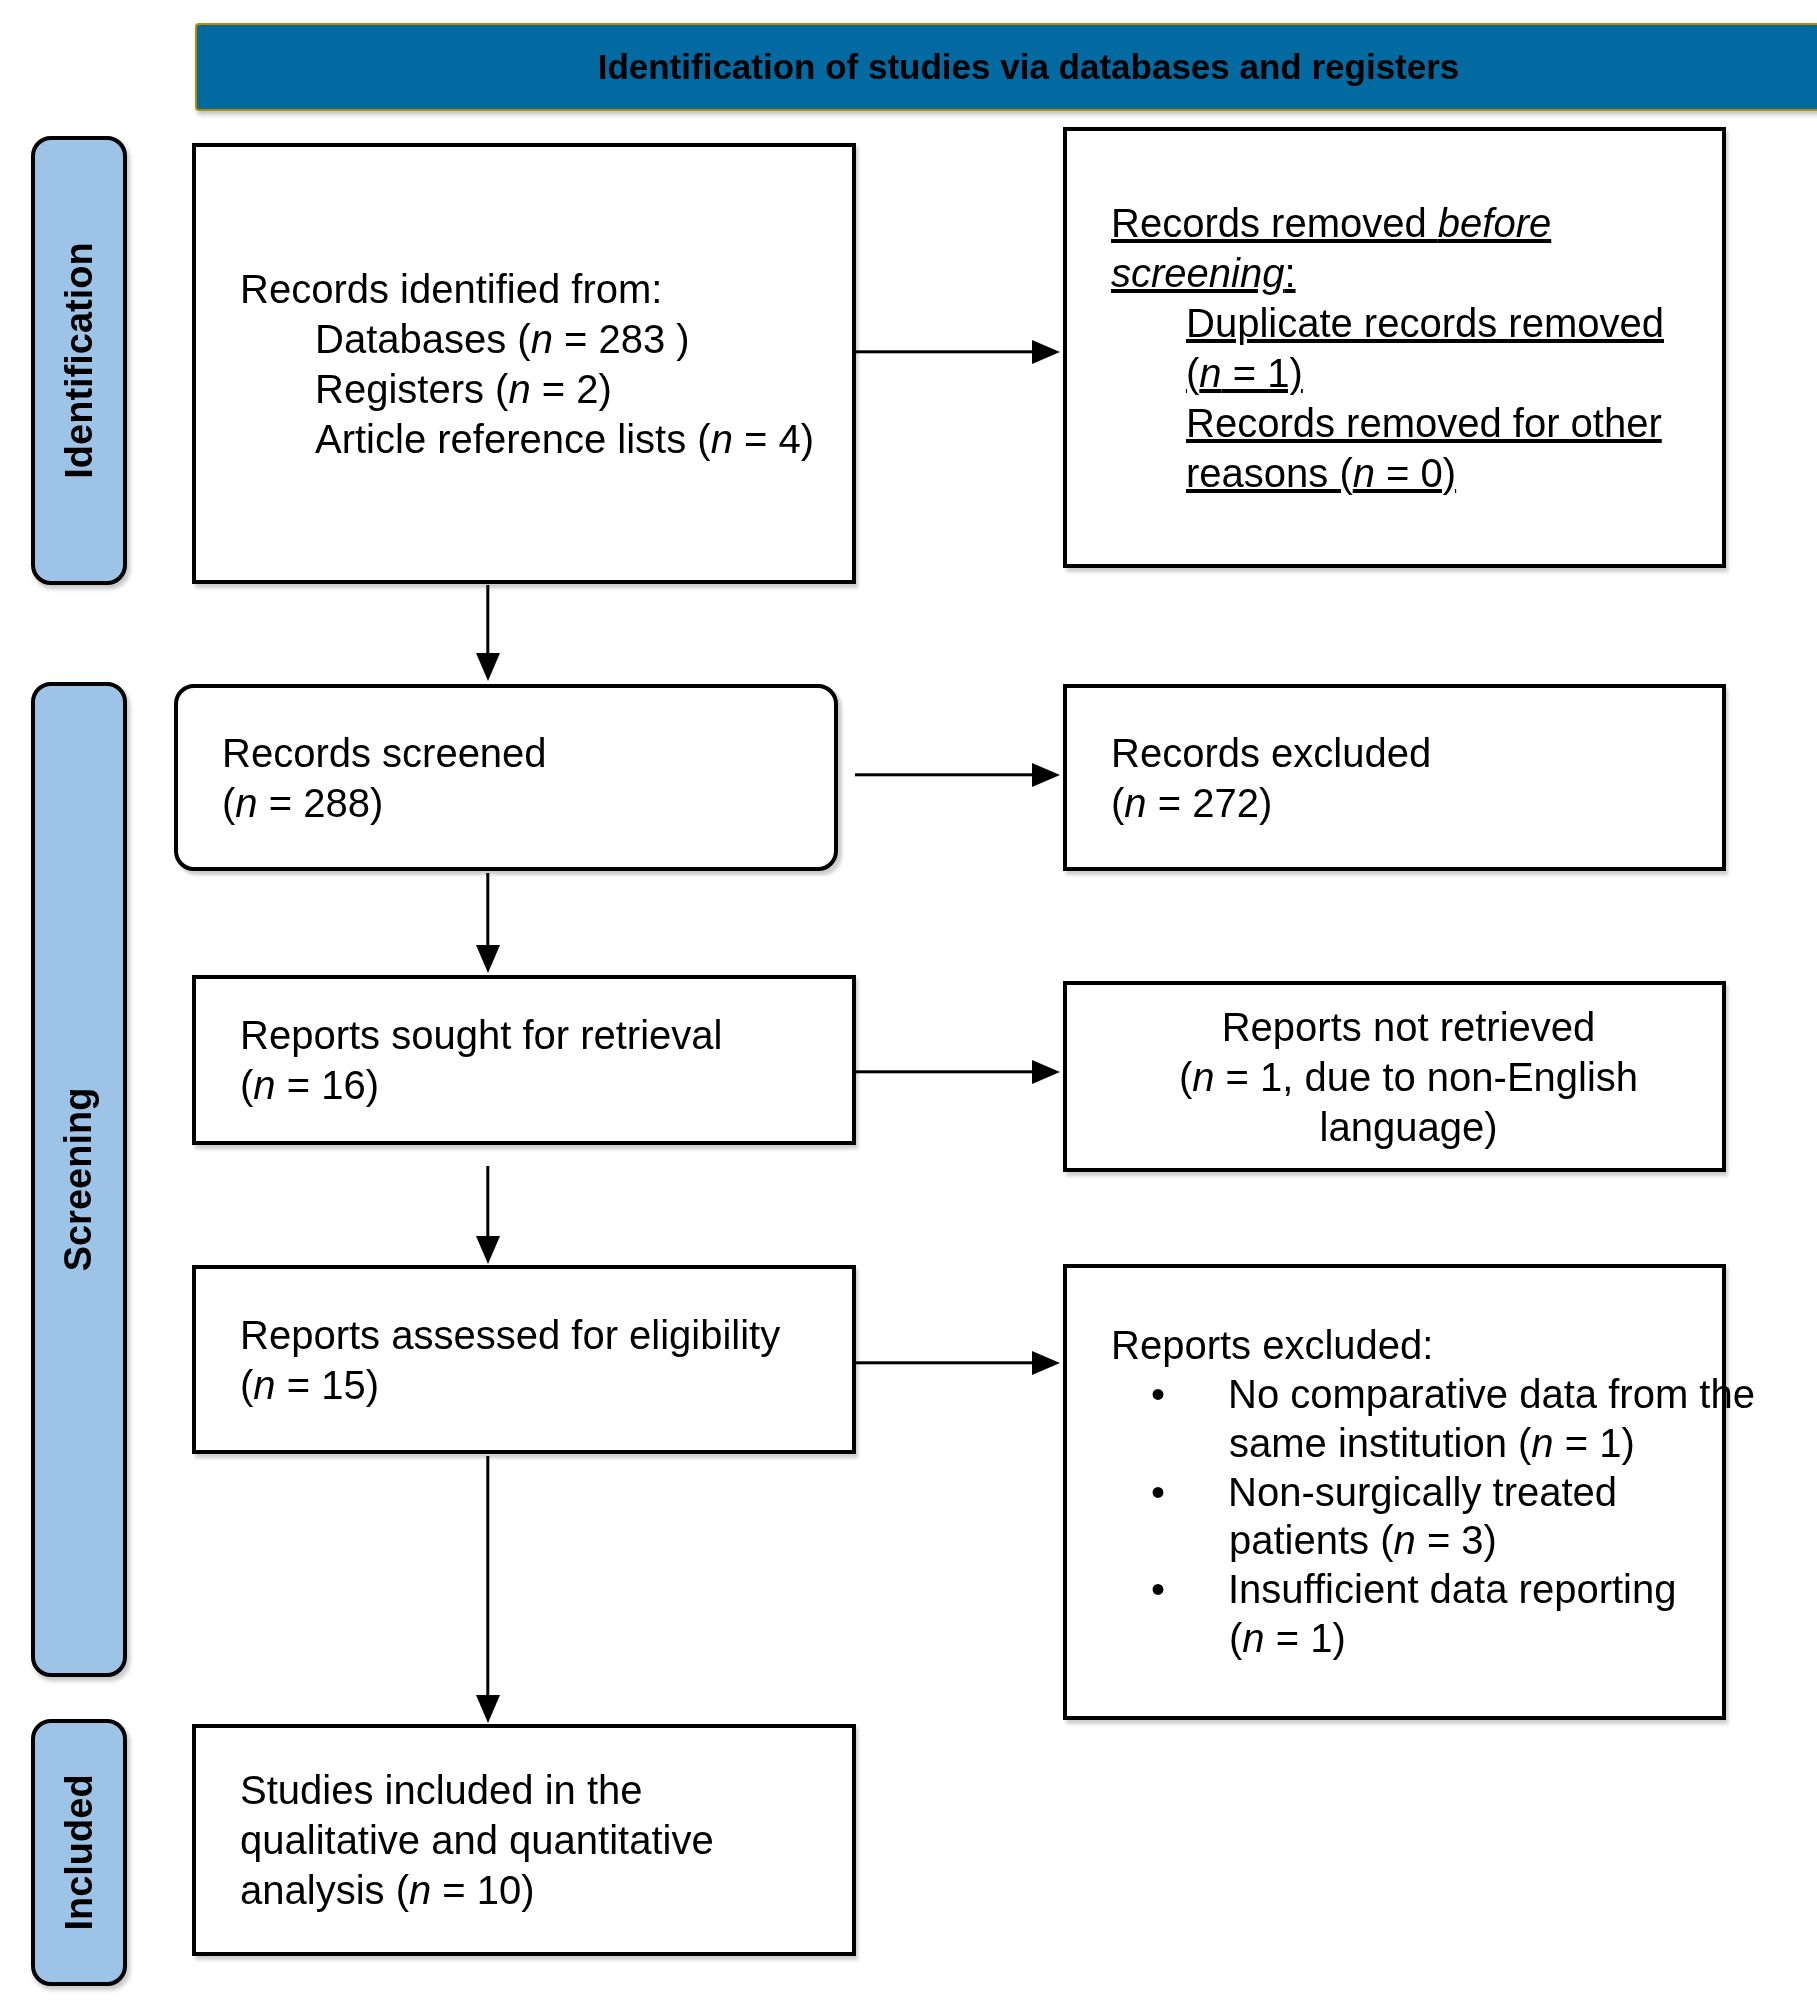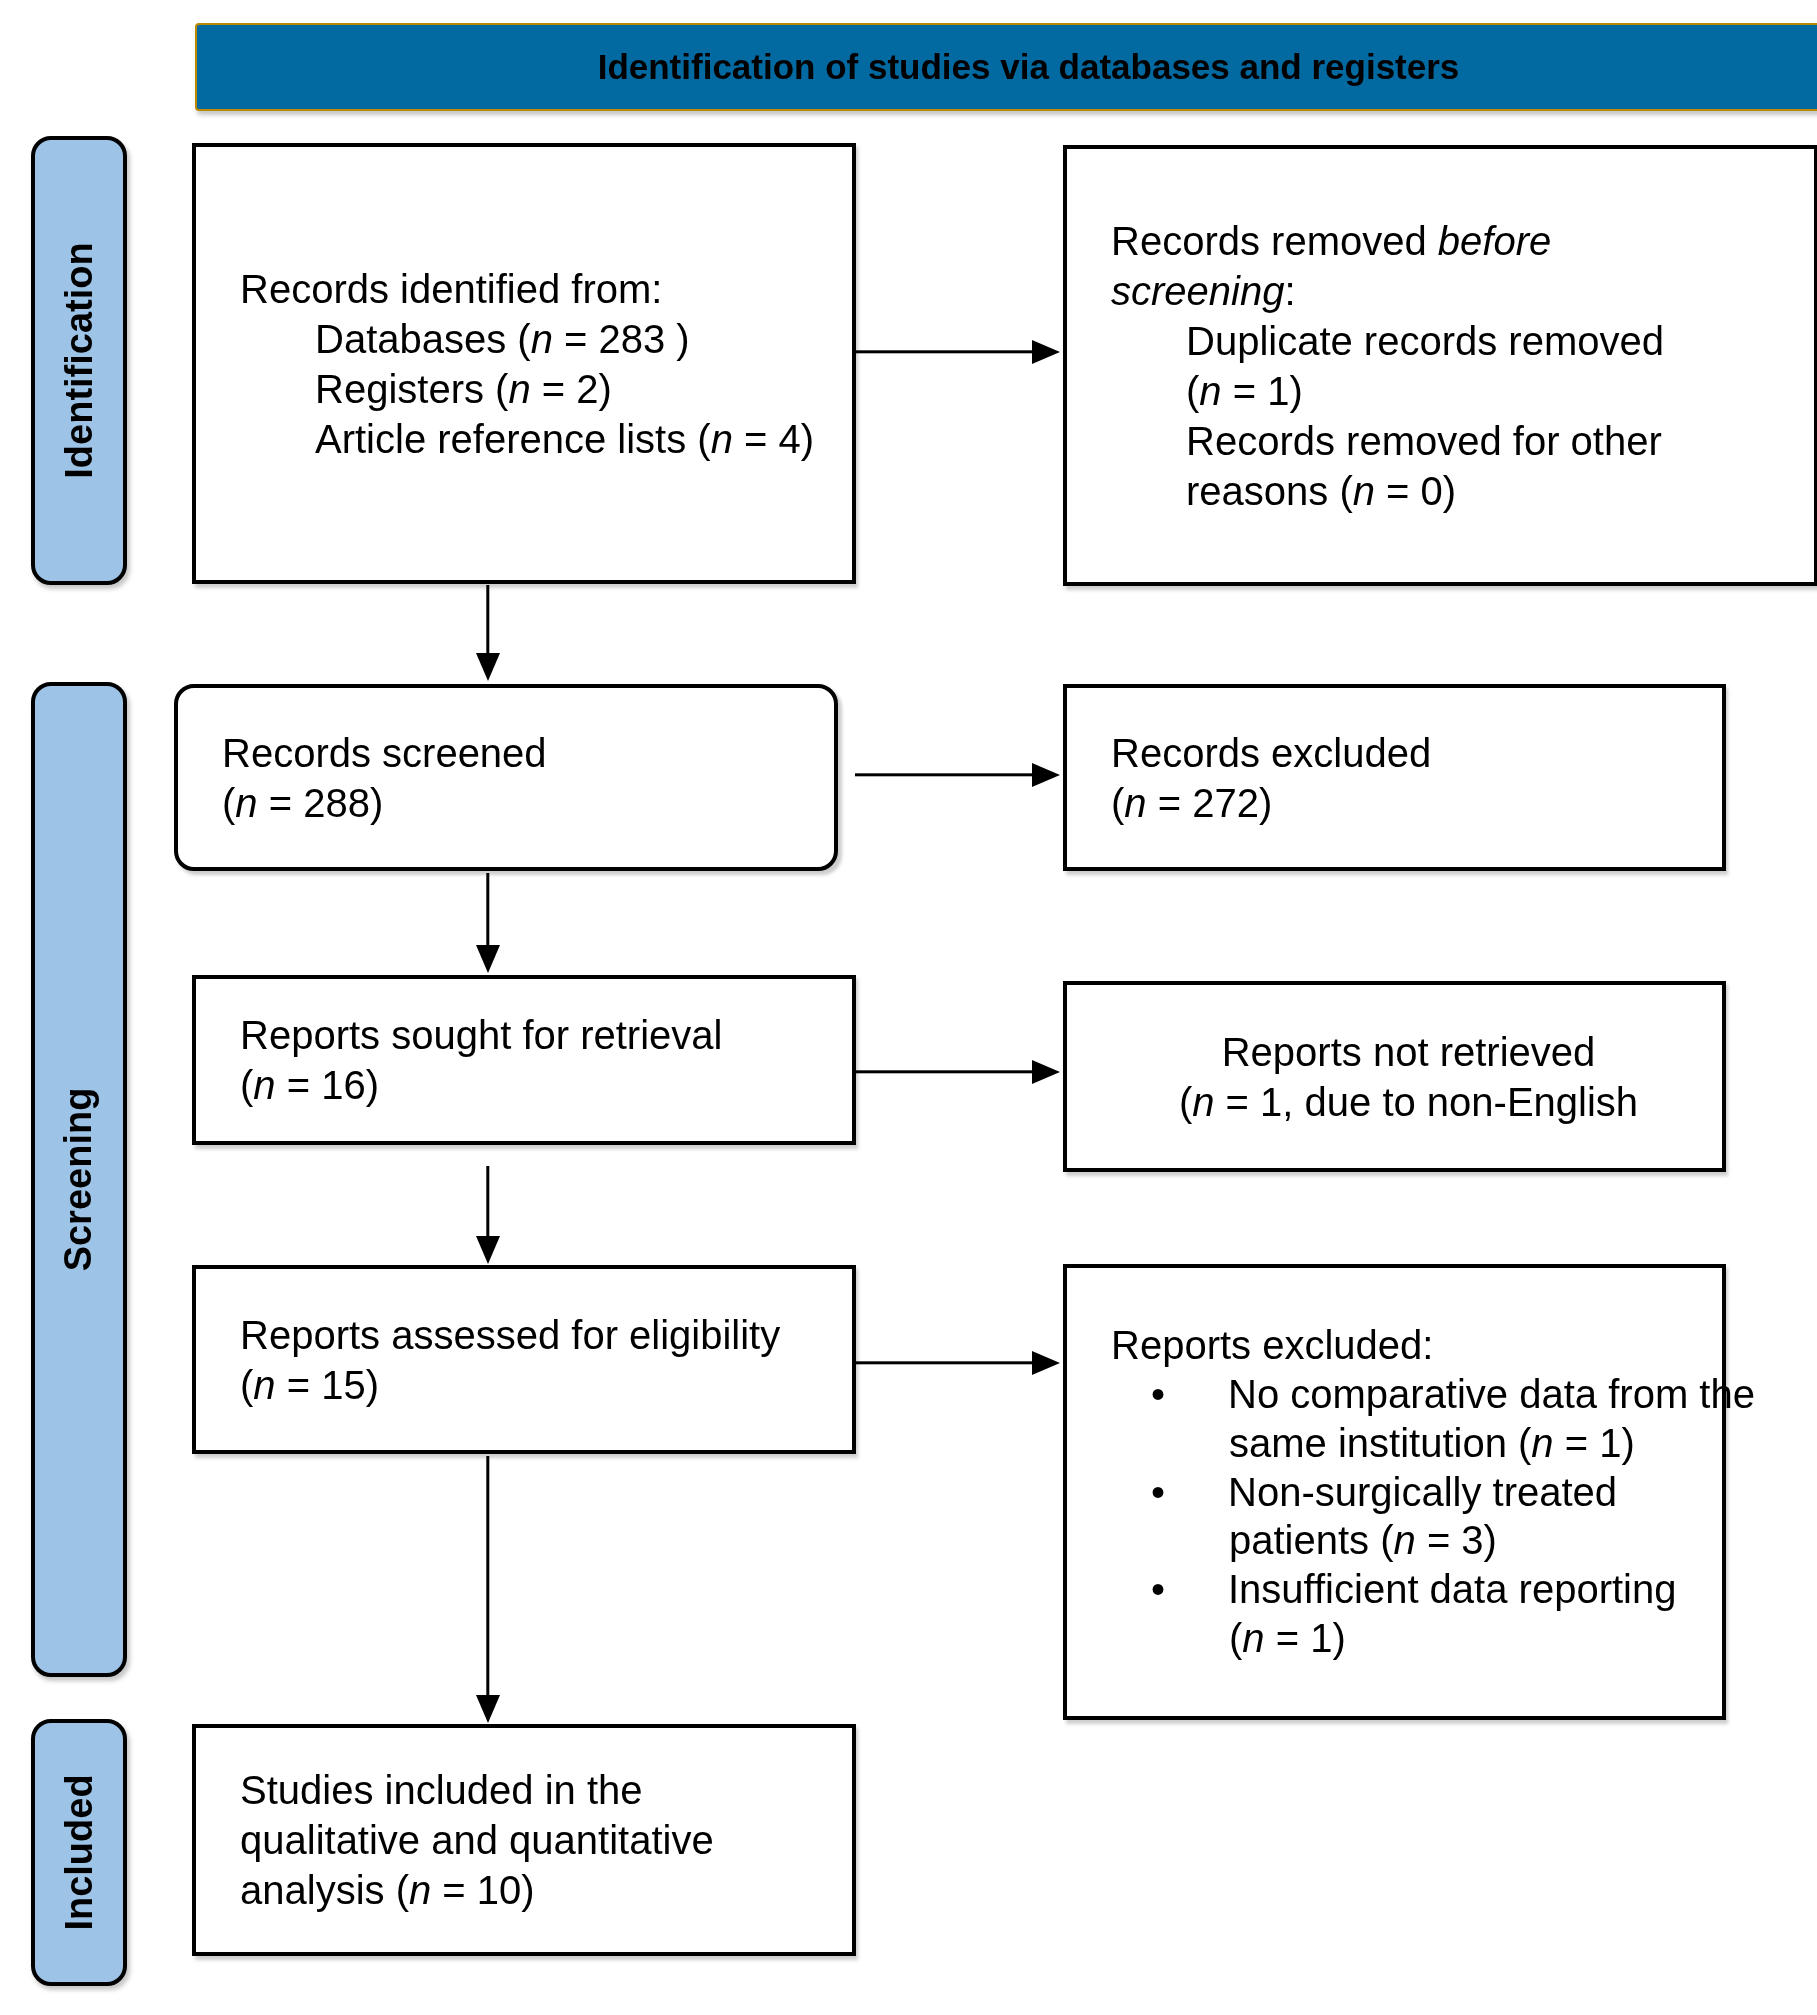--- a/index.html
+++ b/index.html
@@ -52,21 +52,21 @@
     border-left:12.8px solid transparent;border-right:12.8px solid transparent;border-top:28px solid #000;}
   .harrow{position:absolute;height:30px;}
   .harrow .shaft{position:absolute;top:50%;transform:translateY(-50%);left:0;right:23px;height:3.4px;background:#000;}
   .harrow .head{position:absolute;top:50%;transform:translateY(-50%);right:0;width:0;height:0;
     border-top:12.8px solid transparent;border-bottom:12.8px solid transparent;border-left:28px solid #000;}
   
   #side-identification{top:136px;height:449px;}
   #side-screening{top:682px;height:995px;}
   #side-included{top:1719px;height:267px;}
   #box-records-identified{left:192px;top:143px;width:664px;height:441px;}
-  #box-records-removed{left:1063px;top:145px;width:755px;height:441px;}
+  #box-records-removed{left:1063px;top:127px;width:663px;height:441px;text-decoration:underline;}
   #box-records-screened{left:174px;top:684px;width:664px;height:187px;border-radius:20px;}
   #box-records-excluded{left:1063px;top:684px;width:663px;height:187px;}
   #box-reports-sought{left:192px;top:975px;width:664px;height:170px;}
   #box-reports-not-retrieved{left:1063px;top:981px;width:663px;height:191px;align-items:center;}
   #box-reports-assessed{left:192px;top:1265px;width:664px;height:189px;}
   #box-reports-excluded{left:1063px;top:1264px;width:663px;height:456px;}
   #box-studies-included{left:192px;top:1724px;width:664px;height:232px;}
   #arrow-v1{left:473px;top:585px;height:96px;}
   #arrow-v2{left:473px;top:873px;height:100px;}
   #arrow-v3{left:473px;top:1166px;height:98px;}
@@ -117,20 +117,21 @@
       <div class="line"><span>Records excluded</span></div>
       <div class="line"><span>(</span><i>n</i><span> = 272)</span></div>
     </div>
   <div class="box" id="box-reports-sought">
       <div class="line"><span>Reports sought for retrieval</span></div>
       <div class="line"><span>(</span><i>n</i><span> = 16)</span></div>
     </div>
   <div class="box" id="box-reports-not-retrieved">
       <div class="line"><span>Reports not retrieved</span></div>
       <div class="line"><span>(</span><i>n</i><span> = 1, due to non-English</span></div>
+      <div class="line"><span>language)</span></div>
     </div>
   <div class="box" id="box-reports-assessed">
       <div class="line"><span>Reports assessed for eligibility</span></div>
       <div class="line"><span>(</span><i>n</i><span> = 15)</span></div>
     </div>
   <div class="box tight" id="box-reports-excluded">
       <div class="line"><span>Reports excluded:</span></div>
       <div class="line bullet"><span class="dot">•</span><span><span>No comparative data from the</span></span></div>
       <div class="line hang"><span>same institution (</span><i>n</i><span> = 1)</span></div>
       <div class="line bullet"><span class="dot">•</span><span><span>Non-surgically treated</span></span></div>

